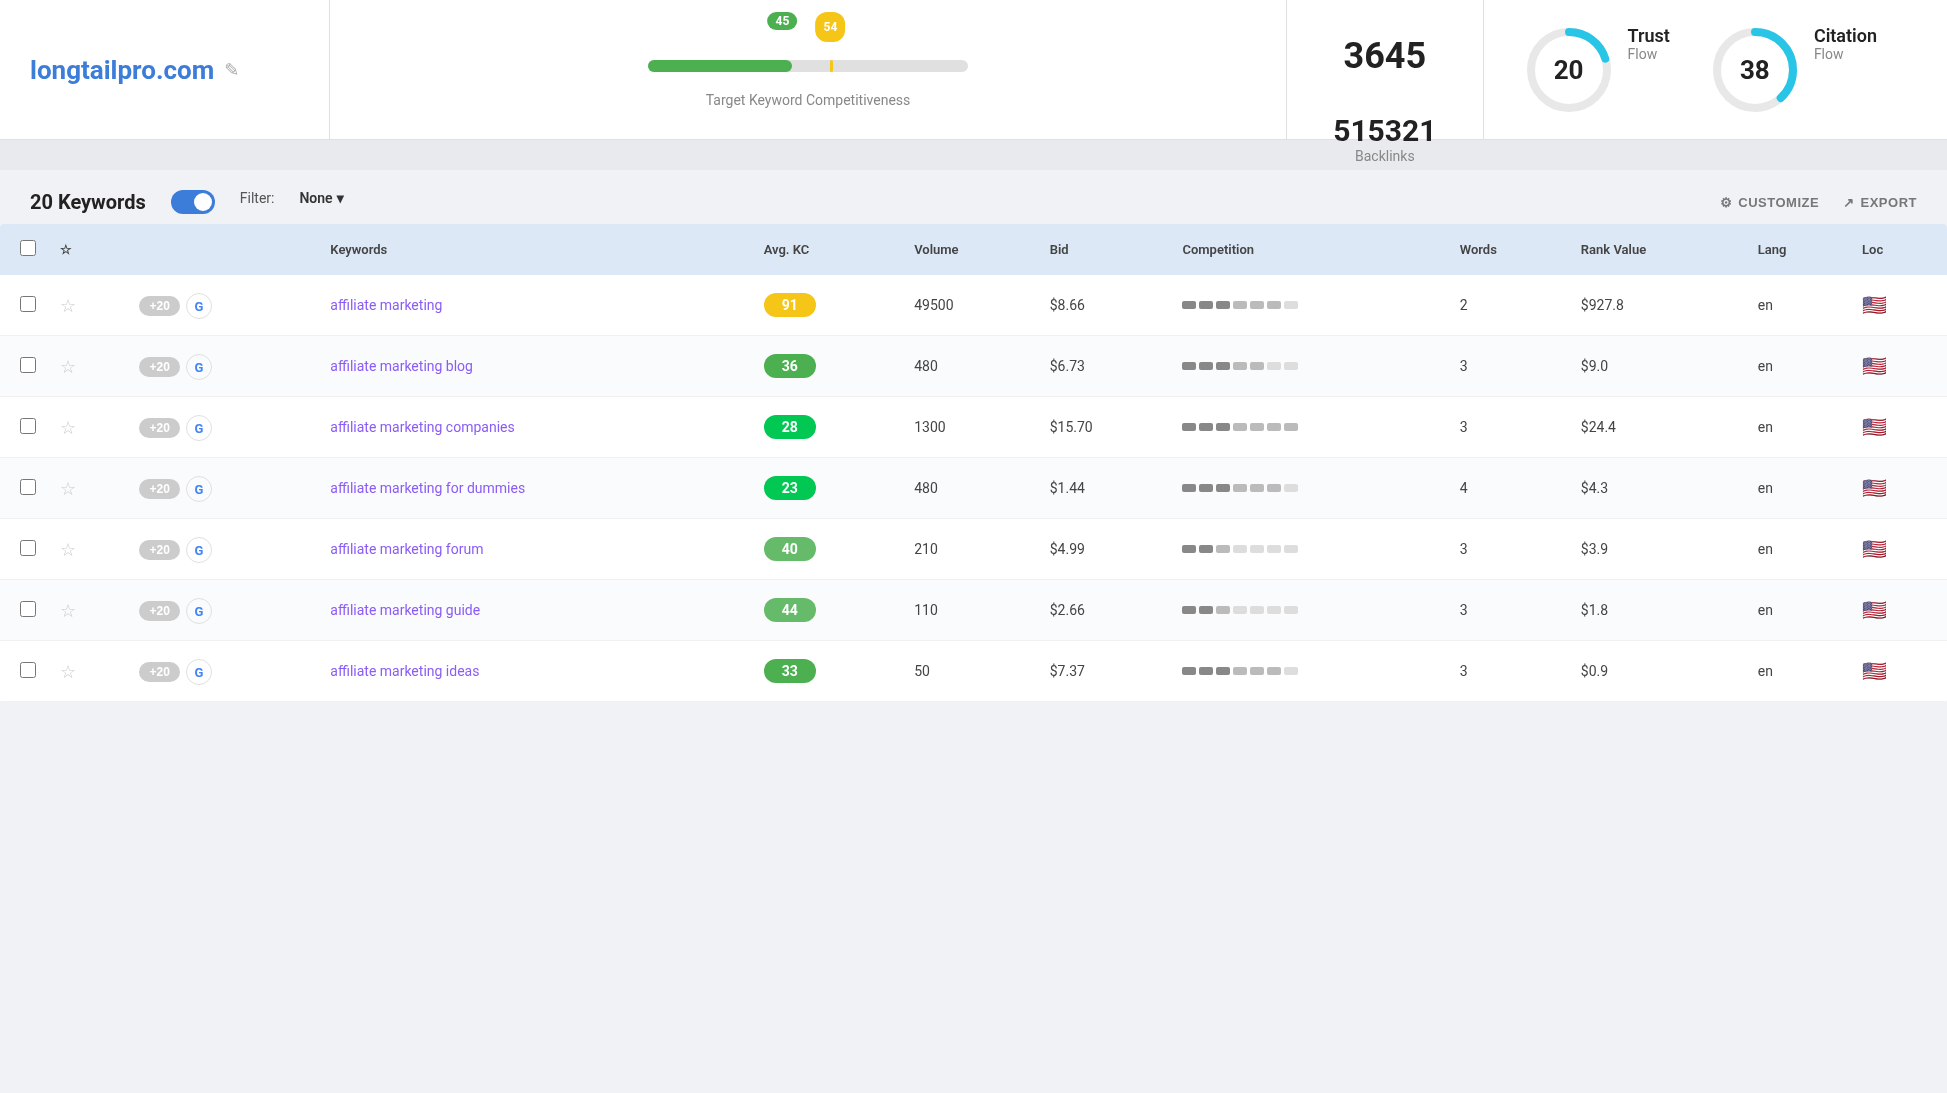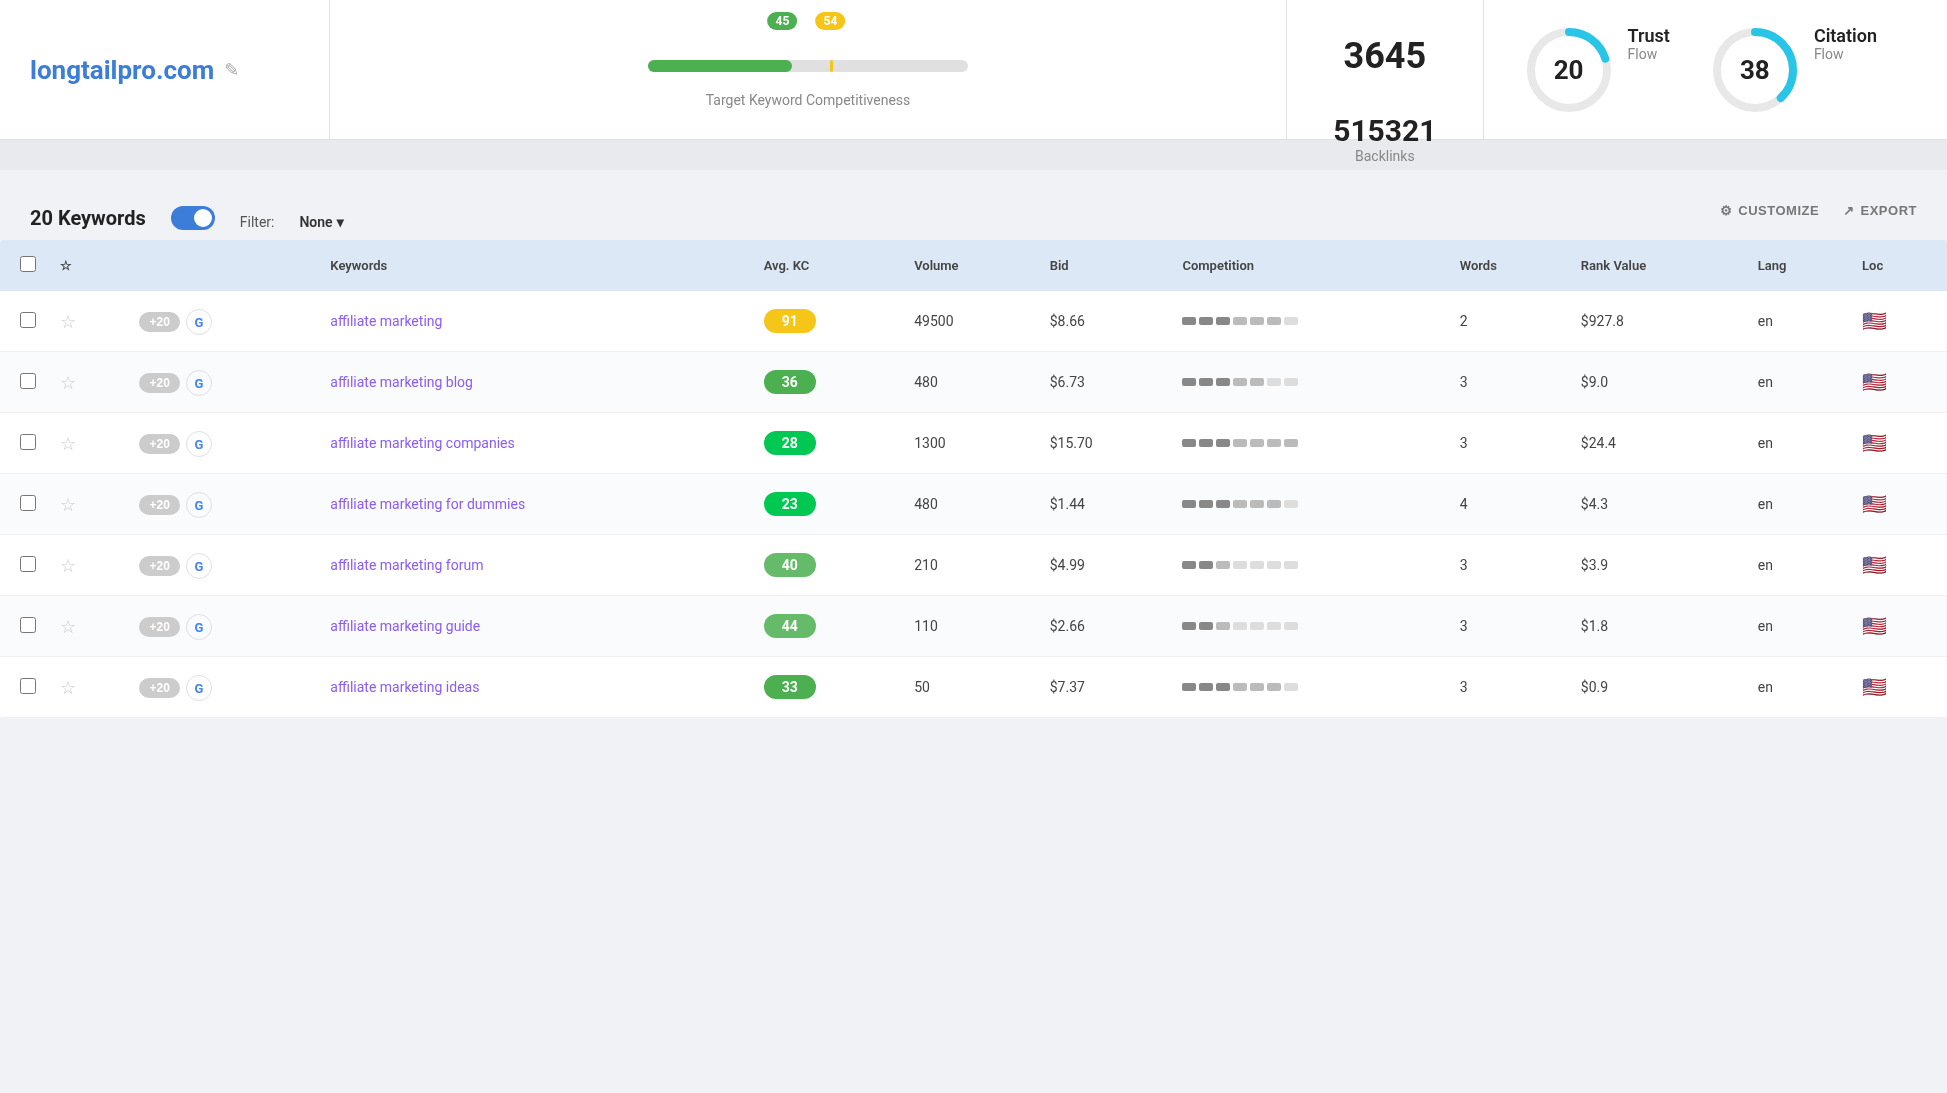--- a/index.html
+++ b/index.html
@@ -61,21 +61,21 @@
       font-size: 12px;
       font-weight: 700;
       transform: translateX(-50%);
     }
     .kc-badge-yellow {
       position: absolute;
       left: 57%;
       background: #f5c518;
       color: #fff;
       border-radius: 12px;
-      padding: 2px 8px;
+      padding: 8px 8px;
       font-size: 12px;
       font-weight: 700;
       transform: translateX(-50%);
     }
     .kc-label {
       color: #888;
       font-size: 14px;
       margin-top: 12px;
     }
 
@@ -130,38 +130,38 @@
     .flow-title-sub { font-size: 14px; color: #888; }
 
     
     .toolbar {
       background: #f0f2f5;
       padding: 20px 30px 10px;
       display: flex;
       align-items: center;
       justify-content: space-between;
     }
-    .toolbar-left { display: flex; align-items: flex-end; gap: 25px; }
+    .toolbar-left { display: flex; align-items: flex-start; gap: 25px; }
     .keywords-count { font-size: 20px; font-weight: 700; color: #222; }
     .toggle-switch {
       width: 44px; height: 24px;
       background: #3b7dd8;
       border-radius: 12px;
       position: relative;
       cursor: pointer;
     }
     .toggle-switch::after {
       content: '';
       position: absolute;
       right: 3px; top: 3px;
       width: 18px; height: 18px;
       background: #fff;
       border-radius: 50%;
     }
-    .filter-label { color: #555; font-size: 14px; margin-top: 24px; }
+    .filter-label { color: #555; font-size: 14px; }
     .filter-value {
       color: #333;
       font-size: 14px;
       font-weight: 600;
       cursor: pointer;
       display: flex; align-items: center; gap: 4px;
     }
     .toolbar-right { display: flex; align-items: center; gap: 24px; }
     .toolbar-btn {
       display: flex; align-items: center; gap: 6px;

